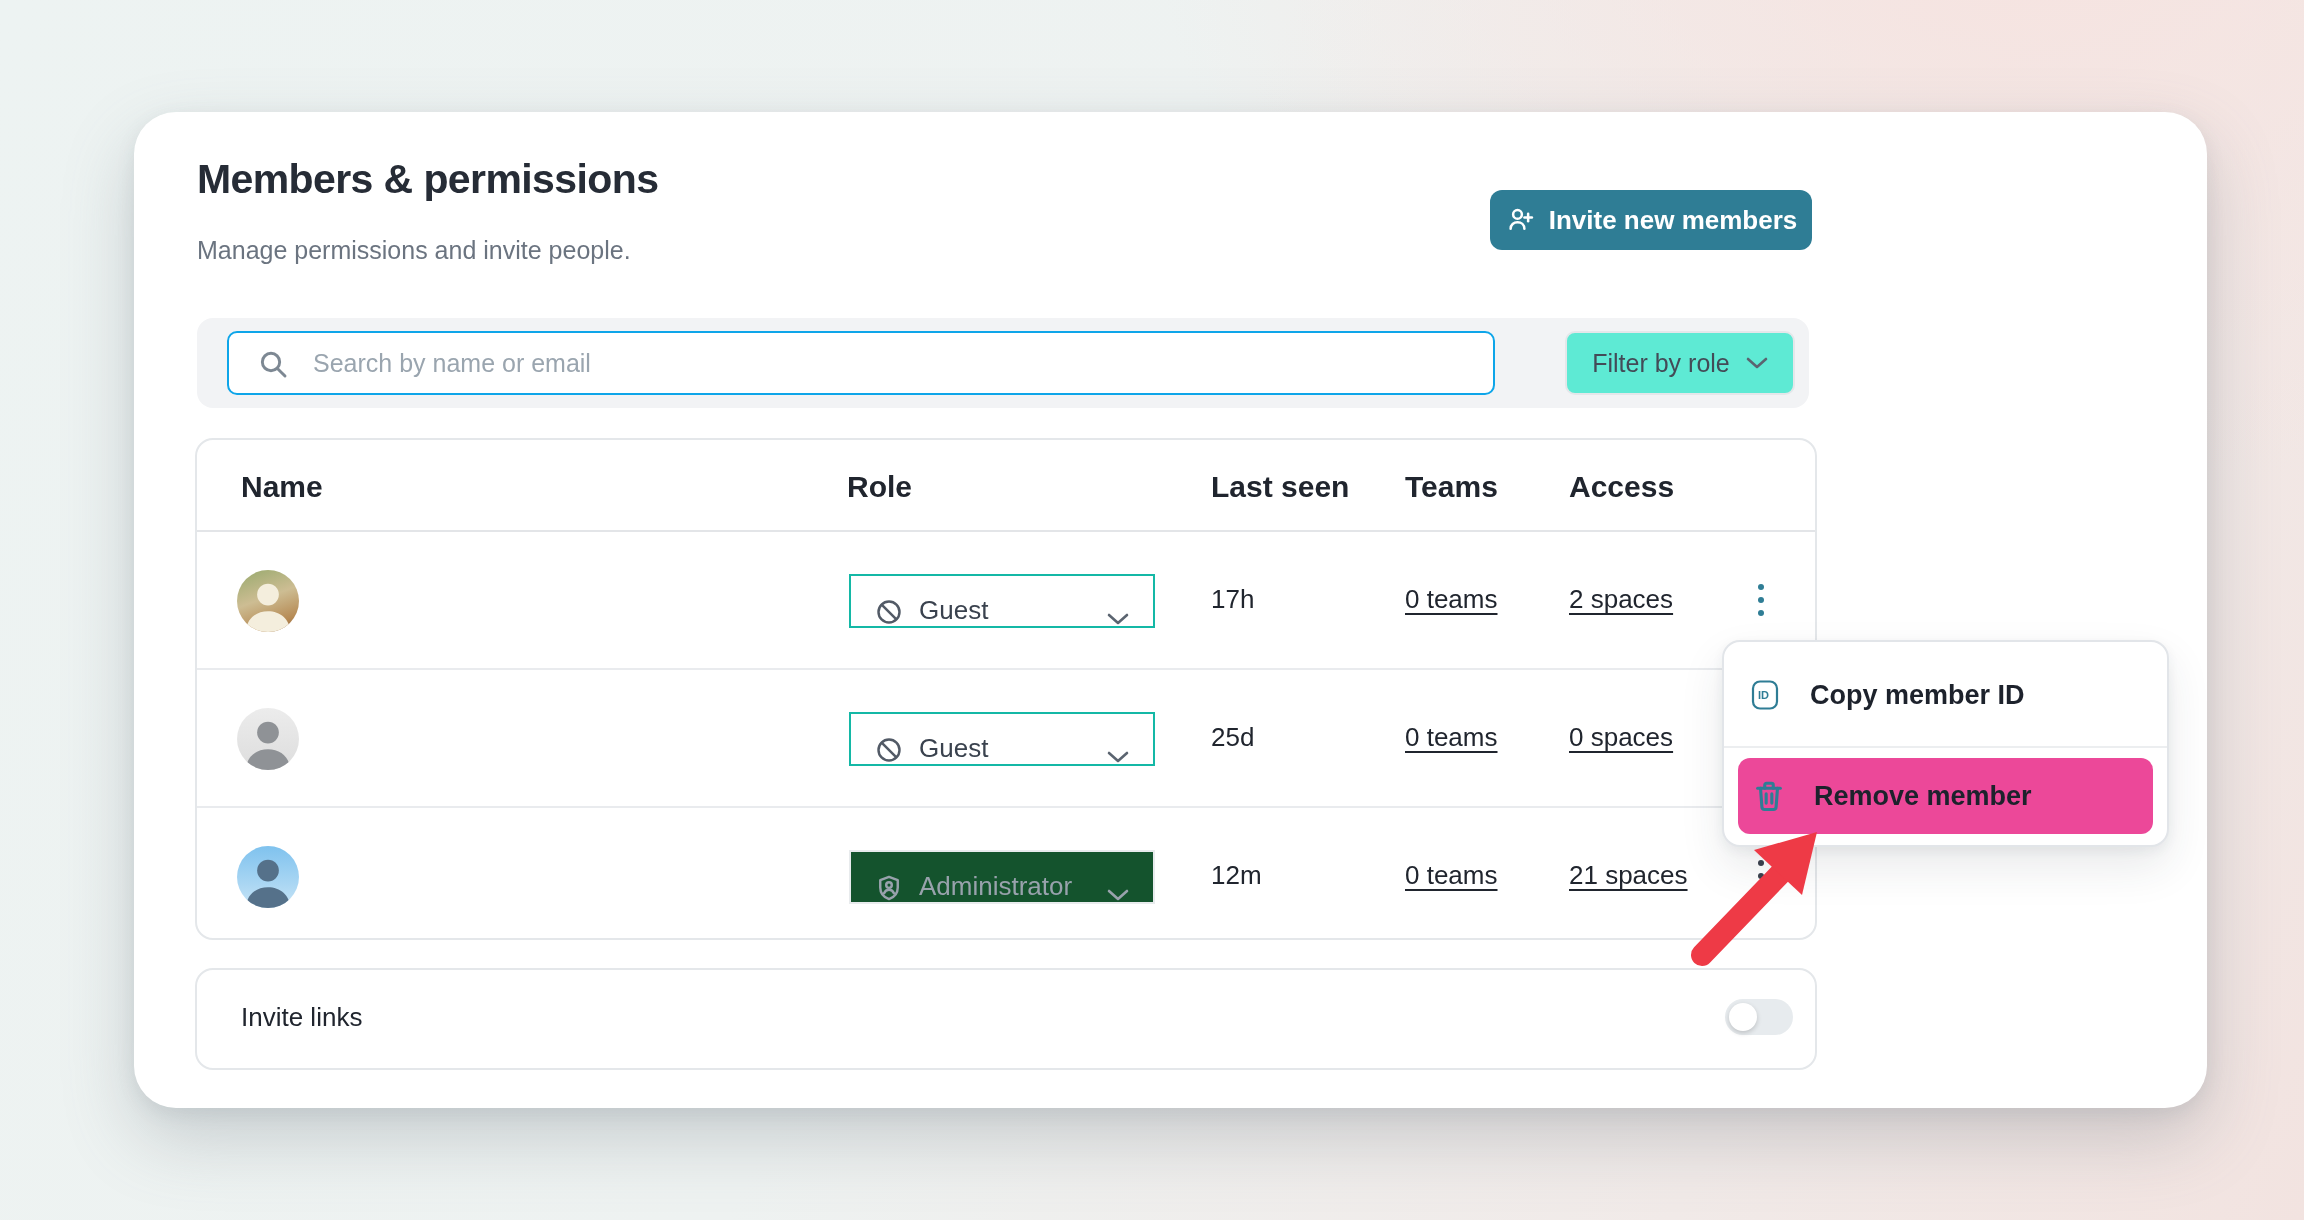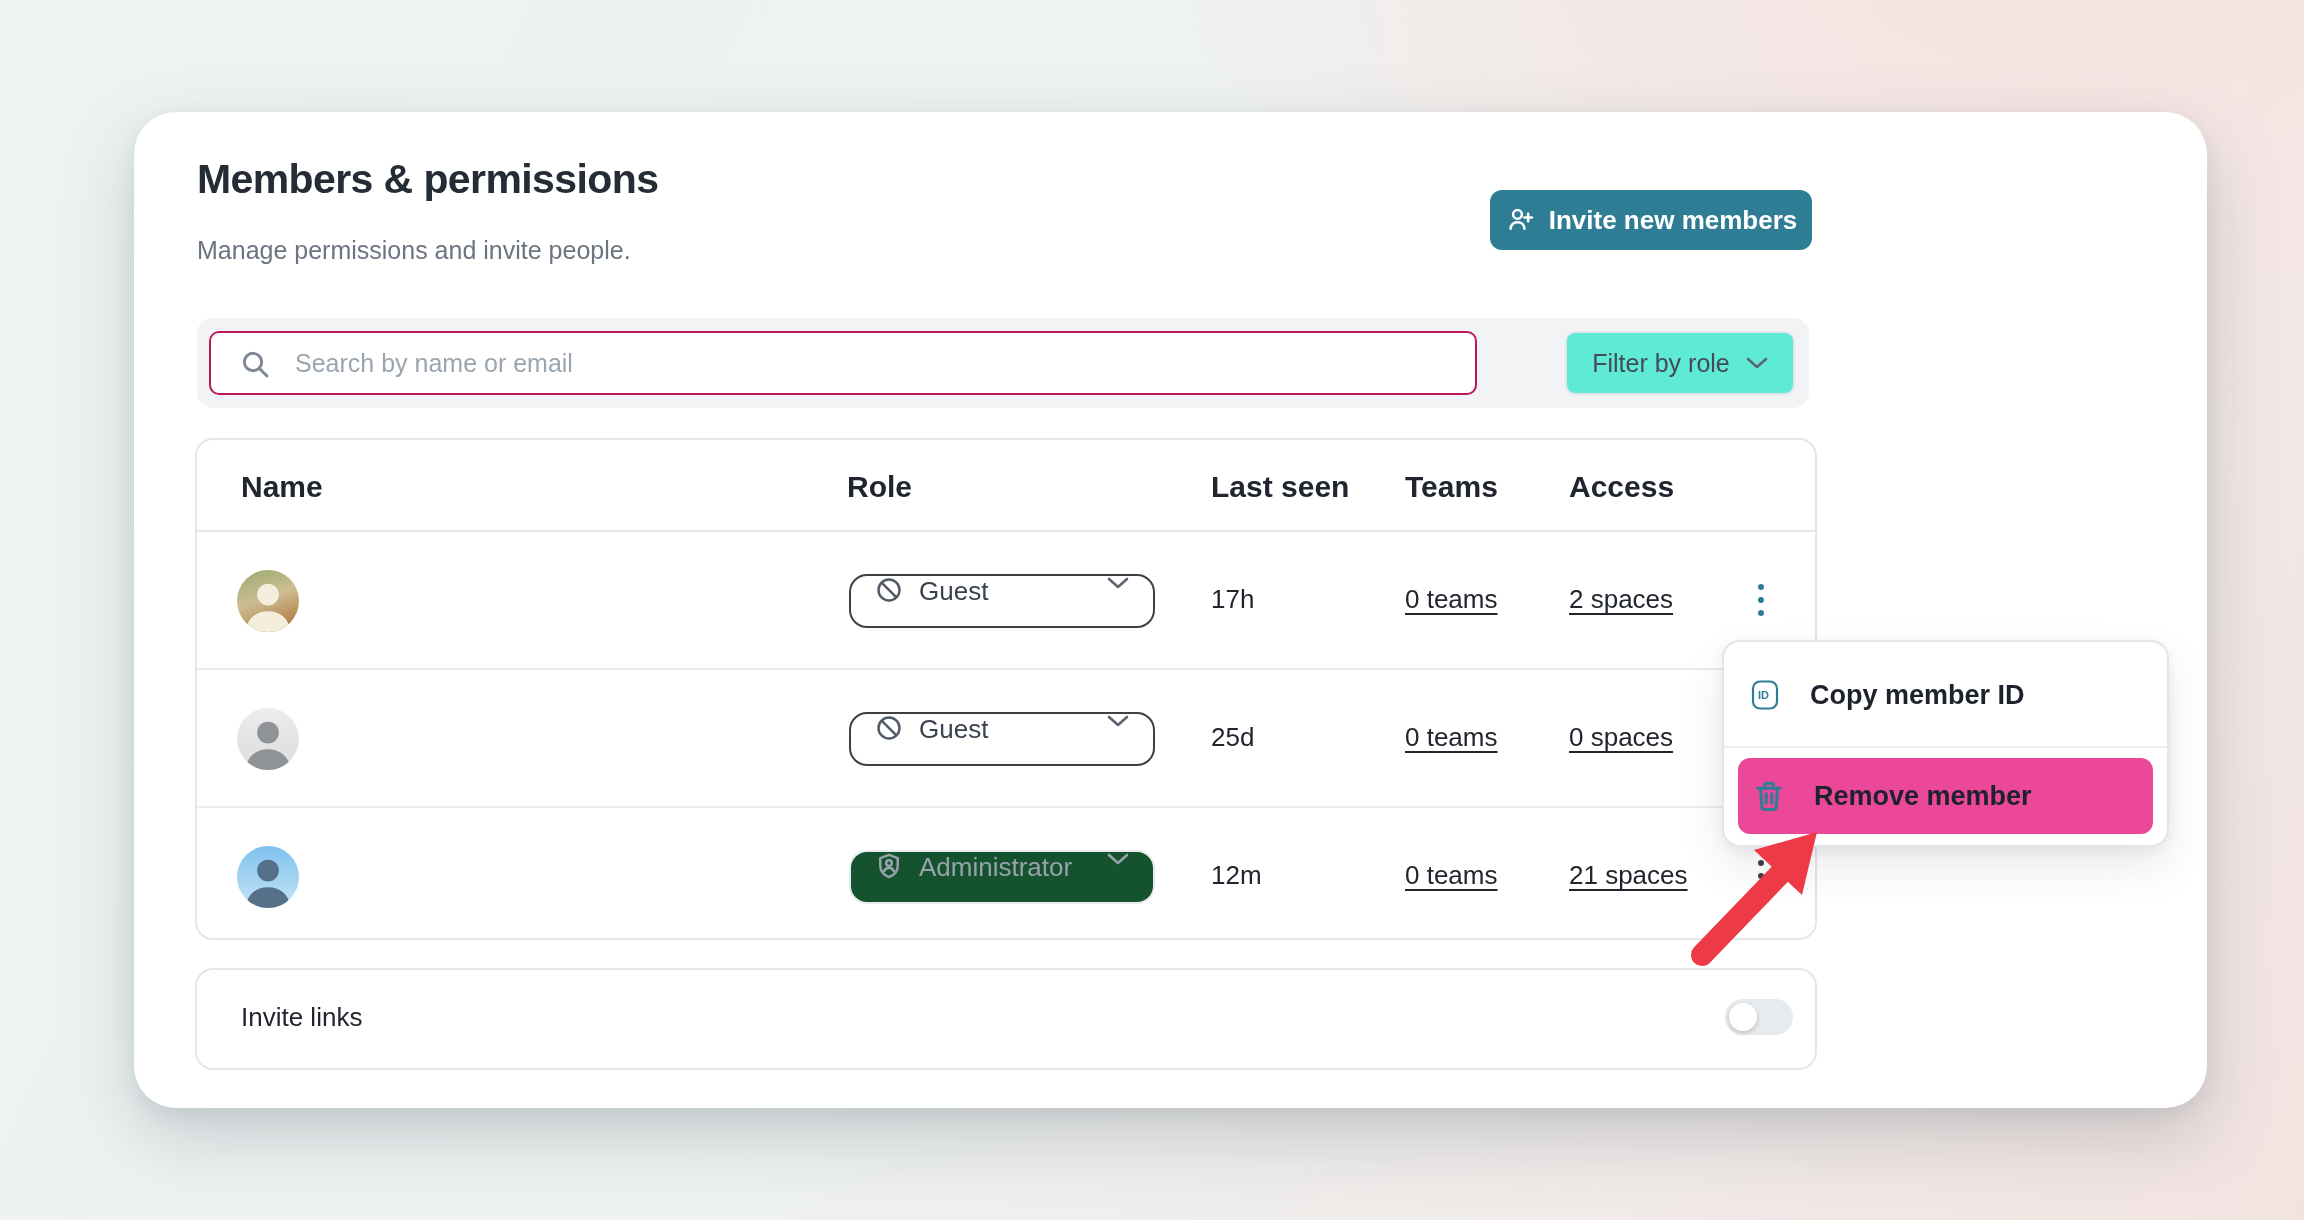--- a/index.html
+++ b/index.html
@@ -28,22 +28,22 @@
     display:flex; align-items:center; justify-content:center; gap:14px;
     color:#ffffff; font-size:26px; font-weight:600; font-family:inherit;
   }
   .invite-btn svg { width:30px; height:30px; stroke:#fff; fill:none; stroke-width:2; stroke-linecap:round; stroke-linejoin:round; }
 
   .search-strip {
     position:absolute; left:63px; top:206px; width:1612px; height:90px;
     background:#f2f3f5; border-radius:16px;
   }
   .search-box {
-    position:absolute; left:12px; top:13px; width:1268px; height:64px;
-    background:#ffffff; border:2px solid #be185d; border-radius:10px;
+    position:absolute; left:30px; top:13px; width:1268px; height:64px;
+    background:#ffffff; border:2px solid #0ea5e9; border-radius:10px;
   }
   .search-box svg { position:absolute; left:28px; top:15px; width:32px; height:32px; stroke:#7d8893; fill:none; stroke-width:2.2; stroke-linecap:round; }
   .search-input {
     position:absolute; left:84px; top:0; width:1240px; height:60px;
     border:none; outline:none; font-size:25px; color:#30363f; background:transparent; font-family:inherit;
   }
   .search-input::placeholder { color:#9aa5af; }
   .filter-btn {
     position:absolute; right:14px; top:13px; width:230px; height:64px;
     background:#5eead4; border:2px solid #e4e7ea; border-radius:10px; cursor:pointer;
@@ -68,22 +68,22 @@
 
   .avatar { position:absolute; left:40px; top:38px; width:62px; height:62px; border-radius:50%; overflow:hidden; }
   .avatar svg { position:absolute; left:0; top:0; width:100%; height:100%; }
   .av1 { background:linear-gradient(160deg,#97a96d 0%,#cdbd93 45%,#b68a54 80%,#8a5b33 100%); }
   .av2 { background:linear-gradient(180deg,#ececec 0%,#dddddd 100%); }
   .av3 { background:linear-gradient(180deg,#7fc2ee 0%,#a9d6f3 60%,#c8e4f6 100%); }
   .av1 .sil { fill:#f4eedd; } .av2 .sil { fill:#8f9296; } .av3 .sil { fill:#55718a; }
 
   .role-select {
     position:absolute; left:652px; top:42px; width:306px; height:54px;
-    background:#fff; border:2px solid #404040; border-radius:18px; cursor:pointer;
-    display:flex; align-items:flex-start; padding:0 24px; gap:16px;
+    background:#fff; border:2px solid #14b8a6; border-radius:0; cursor:pointer;
+    display:flex; align-items:flex-end; padding:0 24px; gap:16px;
     font-size:26px; color:#3a424e; font-family:inherit;
   }
   .role-select .r-ico { width:28px; height:28px; flex:0 0 auto; }
   .role-select .r-ico circle, .role-select .r-ico line, .role-select .r-ico path { fill:none; stroke:#525a66; stroke-width:2.1; stroke-linecap:round; stroke-linejoin:round; }
   .role-select .chev { margin-left:auto; }
   .role-select.disabled { background:#14532d; border-color:#e8ebed; color:#98a2ac; cursor:default; }
   .role-select.disabled .r-ico circle, .role-select.disabled .r-ico path { stroke:#98a2ac; }
   .role-select.disabled .chev polyline { stroke:#98a2ac; }
 
   .cell-last { position:absolute; left:1014px; top:52px; font-size:26px; color:#20252e; }

